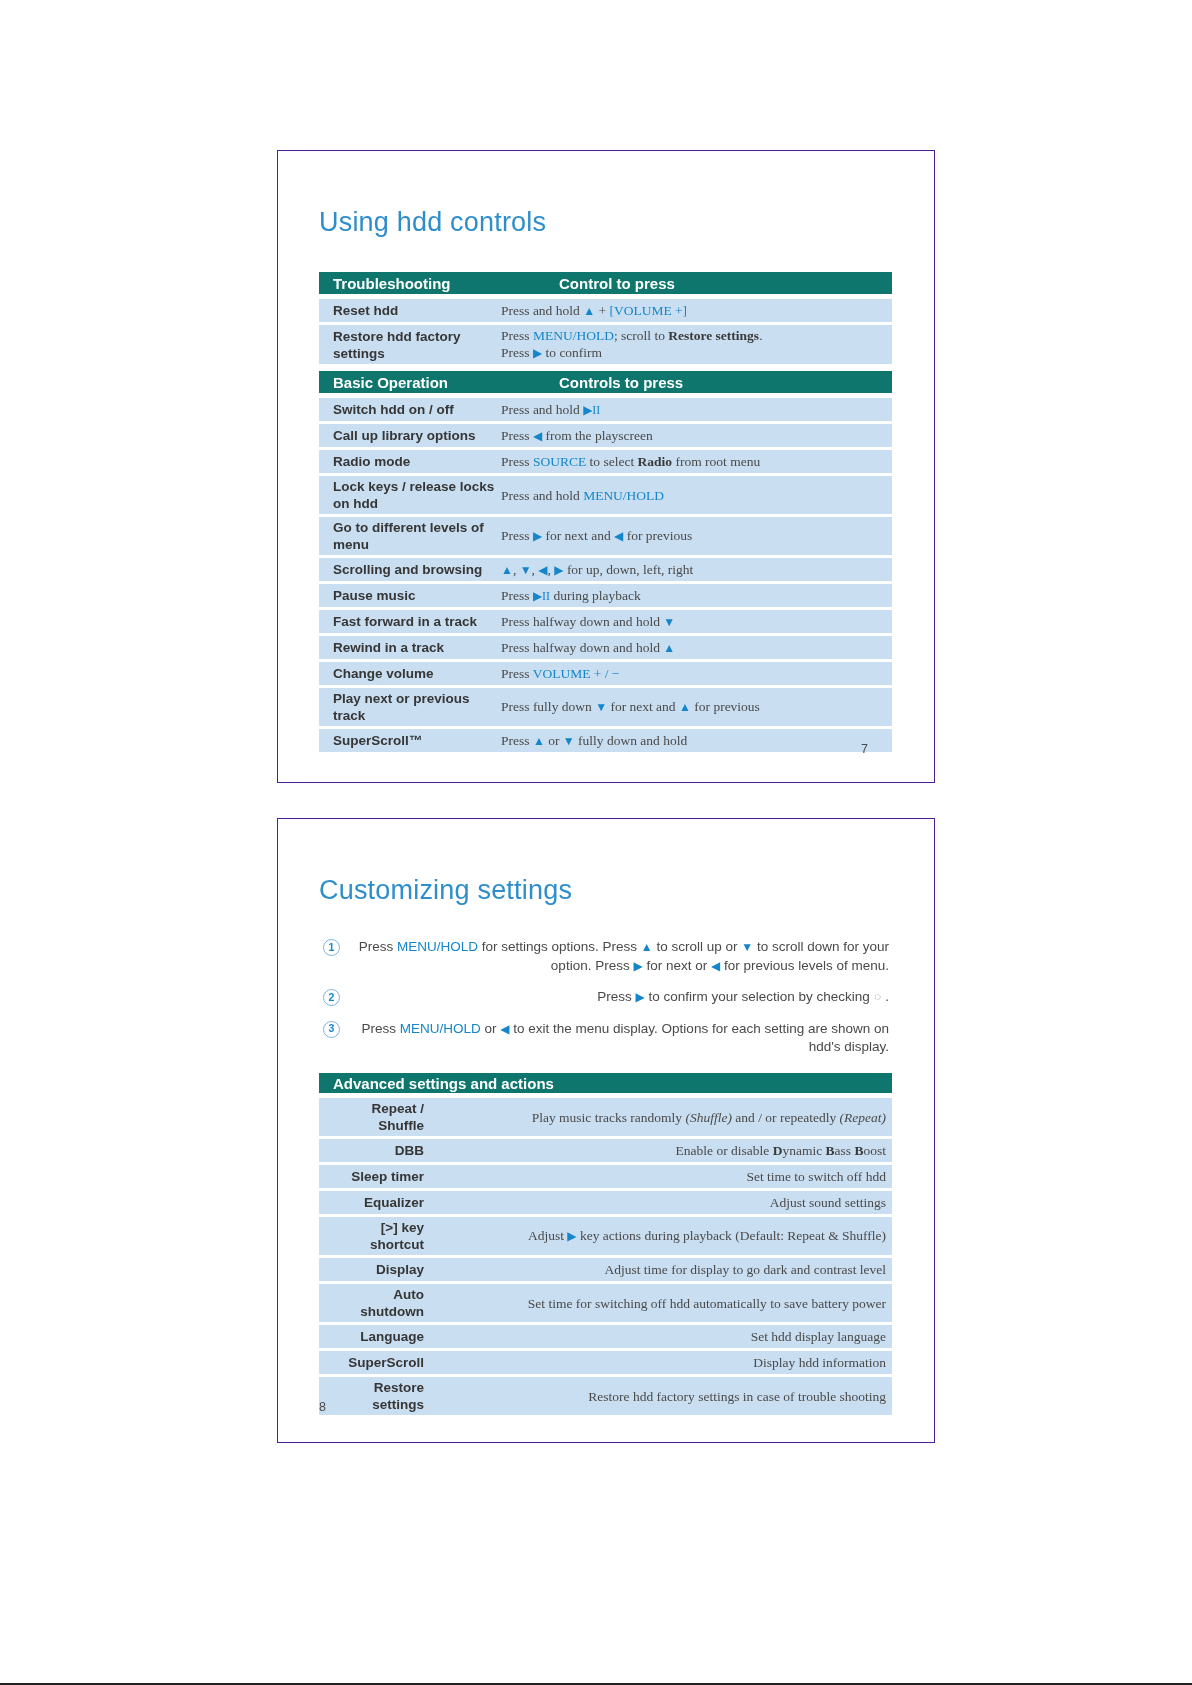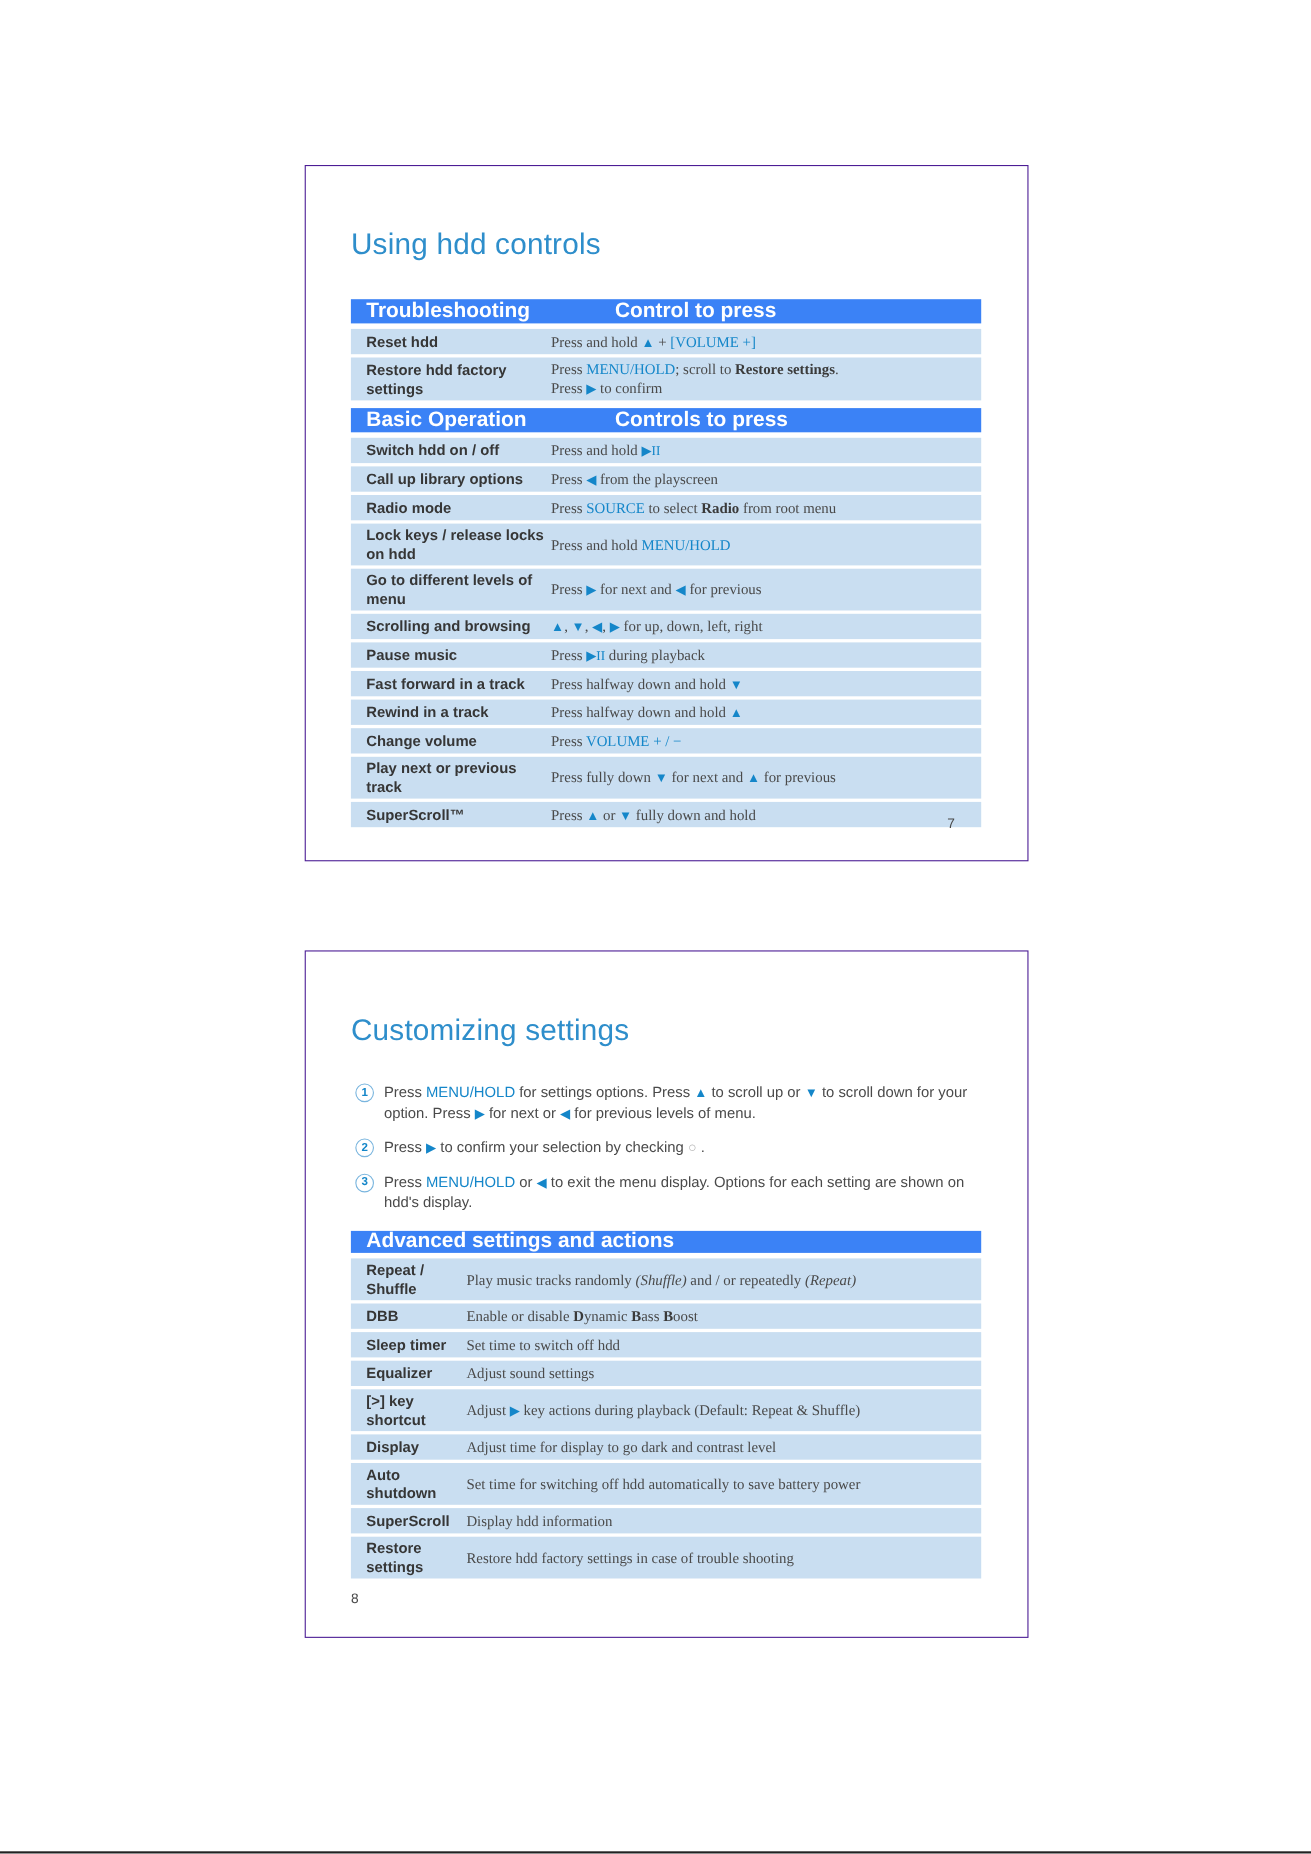--- a/index.html
+++ b/index.html
@@ -2,28 +2,28 @@
 <html><head>
 <meta charset="utf-8">
 <style>
   html,body{margin:0;padding:0;}
   body{
     width:1192px;height:1685px;background:#ffffff;position:relative;overflow:hidden;
     font-family:"Liberation Sans", sans-serif;
   }
   .page{position:absolute;left:277px;width:656px;border:1px solid #4c1d95;background:#fff;}
   #page1{top:150px;height:631px;}
-  #page2{top:864px;height:623px;}
+  #page2{top:818px;height:623px;text-align:right;}
   .page-title{position:absolute;left:41px;top:56px;margin:0;font-size:27px;font-weight:400;
     color:#2e8ecb;letter-spacing:.2px;}
   .tbl{position:absolute;left:41px;width:573px;}
   #p1-tables{top:121px;}
   #p2-table{top:254px;}
   .tbl-group + .tbl-group{margin-top:7px;}
-  .tbl-header{display:flex;background:#3b82f6;color:#ffffff;font-weight:bold;font-size:19px;
+  .tbl-header{display:flex;background:#0f766e;color:#ffffff;font-weight:bold;font-size:15px;
     height:22px;align-items:center;margin-bottom:5px;}
   .th-l{width:226px;padding-left:14px;flex-shrink:0;}
   .th-r{flex:1;}
   .tbl-header.single{height:20px;}
   .trow{display:flex;background:#c9def1;margin-bottom:3px;min-height:23px;align-items:center;
     font-size:13.5px;line-height:17px;padding:2px 0;box-sizing:border-box;}
   .trow .tl{width:182px;padding-left:14px;color:#363636;font-weight:bold;flex-shrink:0;box-sizing:border-box;}
   .trow .tr{flex:1;color:#4a4a4a;padding-right:6px;font-family:Liberation Serif, serif;}
   .tbl2 .trow .tl, .tbl2 .th-l{width:105px;}
   #p2-steps{position:absolute;left:45px;top:119px;width:566px;}
@@ -165,20 +165,24 @@
           </div>
           <div class="trow">
             <div class="tl">Display</div>
             <div class="tr"><span class="sg-p">Adjust time for display to go dark and contrast level</span></div>
           </div>
           <div class="trow">
             <div class="tl">Auto shutdown</div>
             <div class="tr"><span class="sg-p">Set time for switching off hdd automatically to save battery power</span></div>
           </div>
           <div class="trow">
+            <div class="tl">Language</div>
+            <div class="tr"><span class="sg-p">Set hdd display language</span></div>
+          </div>
+          <div class="trow">
             <div class="tl">SuperScroll</div>
             <div class="tr"><span class="sg-p">Display hdd information</span></div>
           </div>
           <div class="trow">
             <div class="tl">Restore settings</div>
             <div class="tr"><span class="sg-p">Restore hdd factory settings in case of trouble shooting</span></div>
           </div>
         </div>
       </div>
     <div class="pagenum">8</div>

